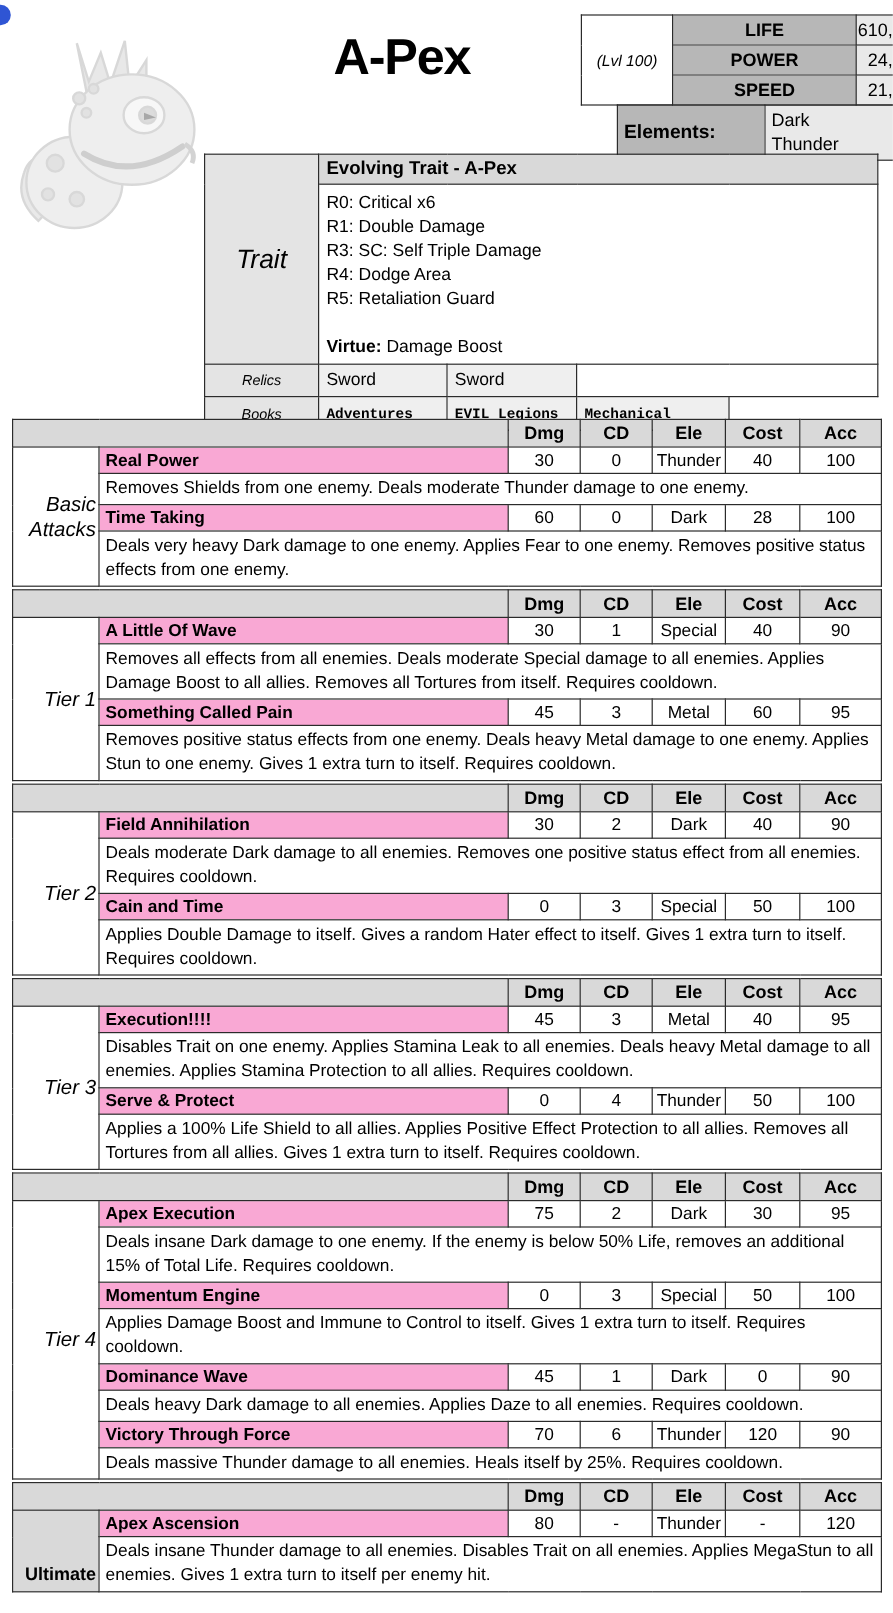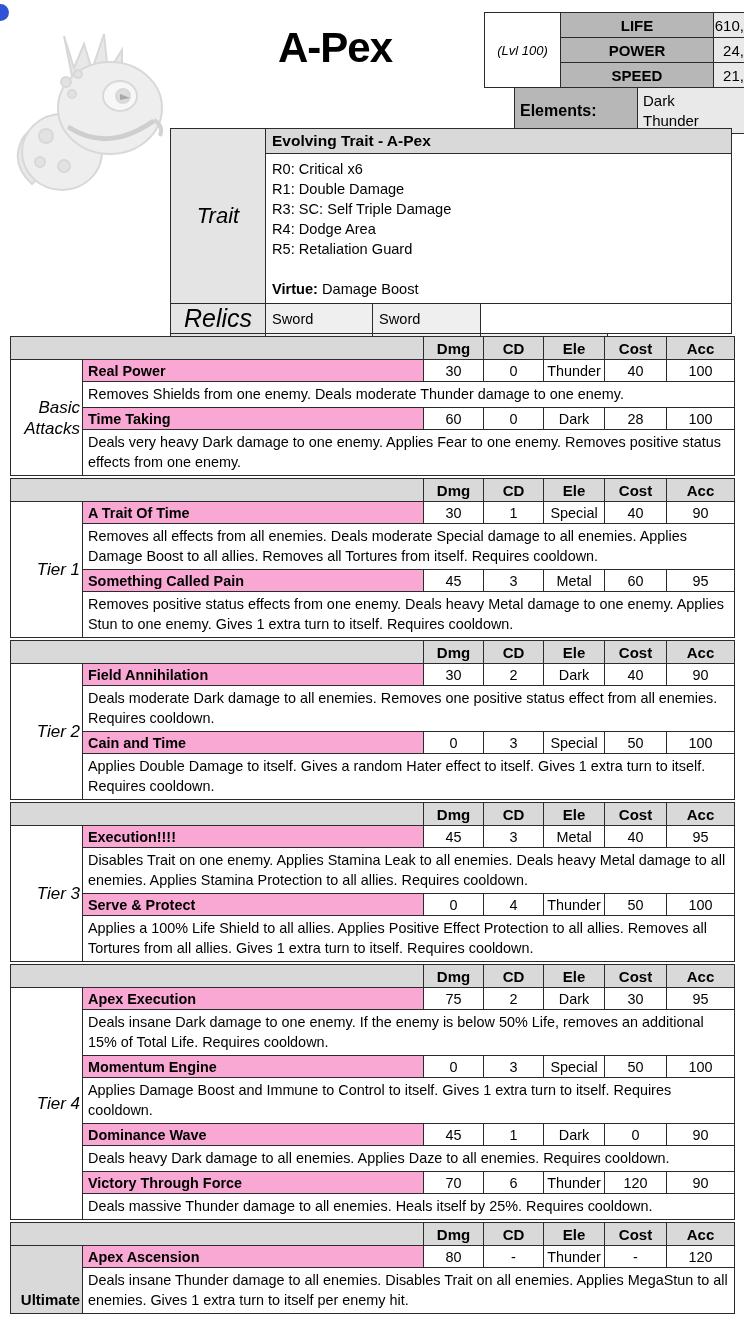--- a/index.html
+++ b/index.html
@@ -22,31 +22,31 @@
   .stats .slabel { width:153px; background:#b7b7b7; font-weight:bold; font-size:15px; text-align:center; height:25px; }
   .stats .sval { width:60px; background:#e9e9e9; font-size:15px; text-align:right; padding-right:4px; }
   .elements { position:absolute; left:484px; top:87px; width:250px;margin-left:30px; }
   .elements .elabel { width:123px; background:#b7b7b7; font-weight:bold; font-size:16px; padding-left:5px; height:46px; }
   .elements .eval { width:127px; background:#e9e9e9; font-size:15px; padding-left:5px;
     white-space:pre-line; line-height:20px; }
   
   .trait-table { position:absolute; left:170px; top:128px; width:561px; }
   .trait-table .rowlbl { background:#e4e4e4; font-style:italic; text-align:center; }
   .trait-table .lbl-trait { font-size:22px; }
-  .trait-table .lbl-sm { font-size:25px; height:27px; }
+  .trait-table .lbl-sm { font-size:12px; height:27px; }
   .trait-table .thead { background:#d9d9d9; font-weight:bold; font-size:15.5px; padding:3px 6px; height:17px; }
   .trait-table .tcontent { background:#fff; font-size:14.6px; padding:5px 6px 4px 6px; height:140px; vertical-align:top; }
   .trait-table .tcontent .tline { line-height:20px; min-height:20px; }
   .trait-table .rval { background:#efefef; font-size:14.6px; padding-left:6px; }
   .trait-table .bval { background:#efefef; font-size:12px; font-weight:bold; padding-left:6px; height:28px;font-family:Liberation Mono, monospace; }
   .trait-table .rempty { background:#fff; }
   .trait-table .ghost { border-top:none; border-right:none; border-bottom:none; background:#fff; }
   .vlabel { font-weight:bold; }
   
-  .attacks-wrap { position:absolute; left:10px; top:336px; width:724px; }
+  .attacks-wrap { position:absolute; left:10px; top:349px; width:724px; }
   .atk { width:724px; margin-bottom:2px; }
   .atk td { font-size:14.4px; }
   .atk .hspacer, .atk .hc { background:#d9d9d9; height:23px; }
   .atk .hc { font-weight:bold; font-size:15px; text-align:center; }
   .atk .tierlbl { background:#fff; font-style:italic; font-size:17px; text-align:right;
     vertical-align:middle; line-height:21px; padding:0 2px; }
   .atk .tierlbl.ult { background:#d9d9d9; font-style:normal; font-weight:bold; font-size:15px;
     vertical-align:bottom; padding-bottom:3px; }
   .atk .aname { background:#f9a8d4; font-weight:bold; padding-left:5px; height:22px; }
   .atk .aval { background:#fff; text-align:center; }
@@ -208,21 +208,21 @@
       <tr>
         <td class="hspacer" colspan="2"></td>
         <td class="hc">Dmg</td>
         <td class="hc">CD</td>
         <td class="hc">Ele</td>
         <td class="hc">Cost</td>
         <td class="hc">Acc</td>
       </tr>
       <tr>
         <td class="tierlbl" rowspan="4">Tier 1</td>
-        <td class="aname">A Trait Of Time</td>
+        <td class="aname">A Little Of Wave</td>
         <td class="aval">30</td>
         <td class="aval">1</td>
         <td class="aval">Special</td>
         <td class="aval">40</td>
         <td class="aval">90</td>
       </tr>
       <tr>
           <td class="adesc" colspan="6">Removes all effects from all enemies. Deals moderate Special damage to all enemies. Applies Damage Boost to all allies. Removes all Tortures from itself. Requires cooldown.</td>
         </tr>
       <tr>

